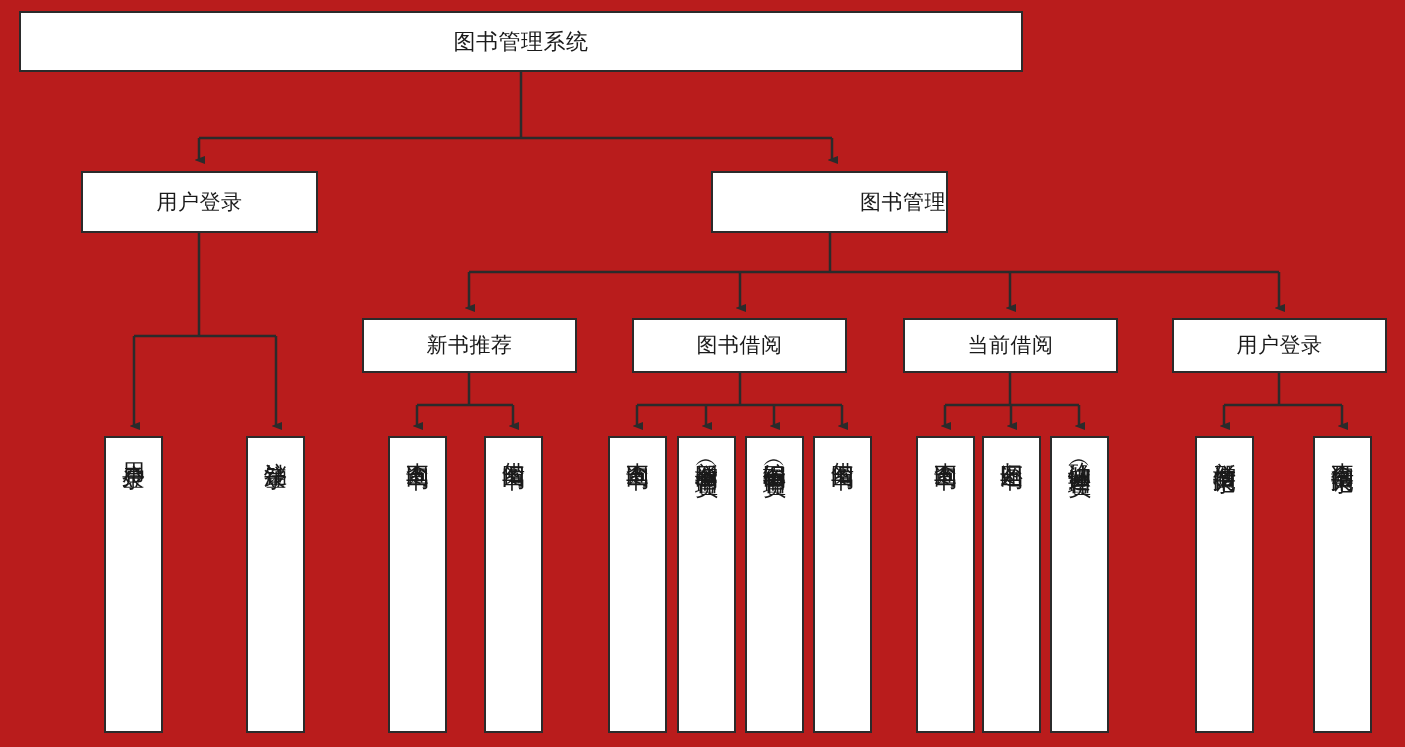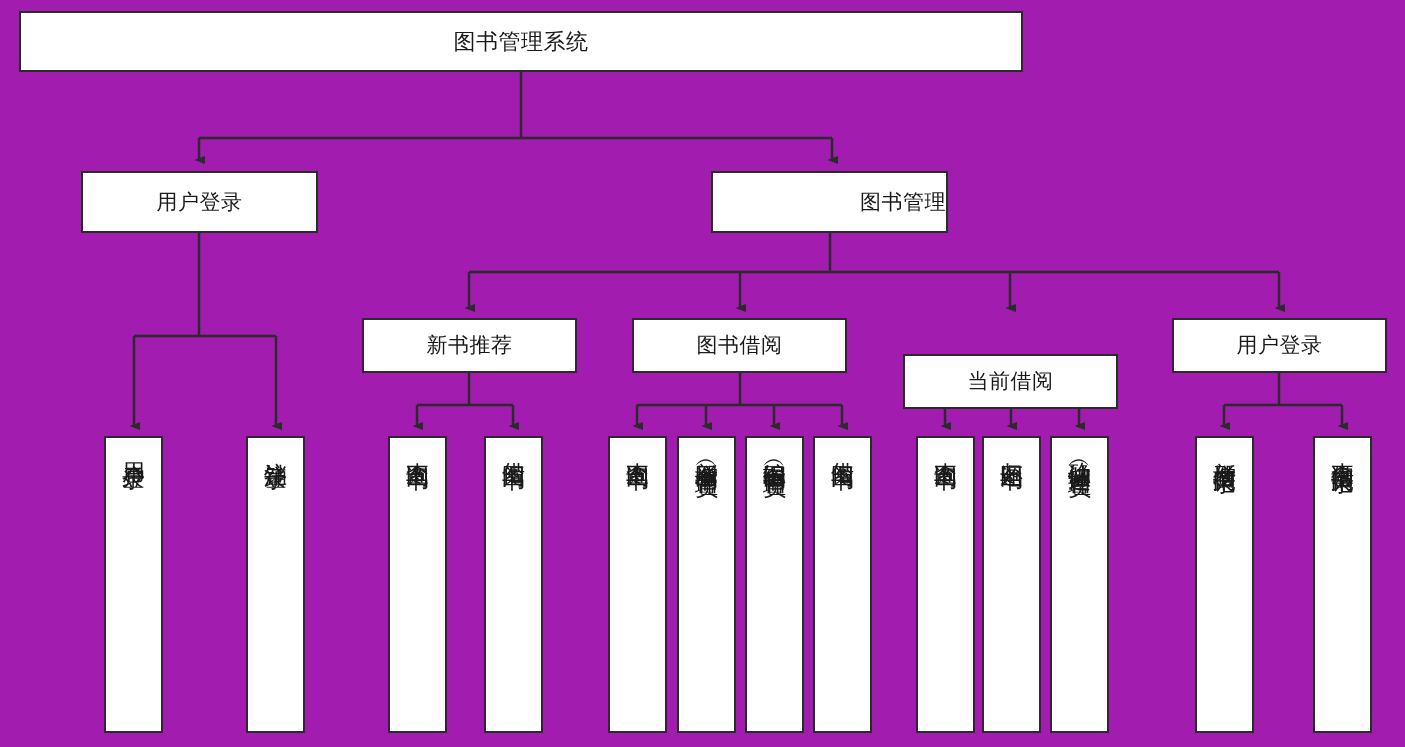--- a/index.html
+++ b/index.html
@@ -4,21 +4,21 @@
 <style>
   html, body {
     margin: 0;
     padding: 0;
     background: #ffffff;
   }
   #canvas {
     position: relative;
     width: 1405px;
     height: 747px;
-    background: #a21caf;
+    background: #b91c1c;
     font-family: "DejaVu Sans", "Liberation Sans", sans-serif;
     overflow: hidden;
   }
   svg.lines {
     position: absolute;
     left: 0;
     top: 0;
     width: 1405px;
     height: 747px;
     pointer-events: none;
@@ -134,21 +134,21 @@
   <div class="node h-node" style="left:711px; top:171px; width:237px; height:62px;justify-content:flex-end;">
     <span class="lbl">图书管理</span>
   </div>
 
   <div class="node h-node" style="left:362px; top:318px; width:215px; height:55px;">
     <span class="lbl">新书推荐</span>
   </div>
   <div class="node h-node" style="left:632px; top:318px; width:215px; height:55px;">
     <span class="lbl">图书借阅</span>
   </div>
-  <div class="node h-node" style="left:903px; top:318px; width:215px; height:55px;margin-top:36px;">
+  <div class="node h-node" style="left:903px; top:318px; width:215px; height:55px;">
     <span class="lbl">当前借阅</span>
   </div>
   <div class="node h-node" style="left:1172px; top:318px; width:215px; height:55px;">
     <span class="lbl">用户登录</span>
   </div>
 
   <div class="node v-node" style="left:104px; top:436px; width:59px; height:297px;">
     <span class="lbl">用户登录</span>
   </div>
   <div class="node v-node" style="left:246px; top:436px; width:59px; height:297px;">

